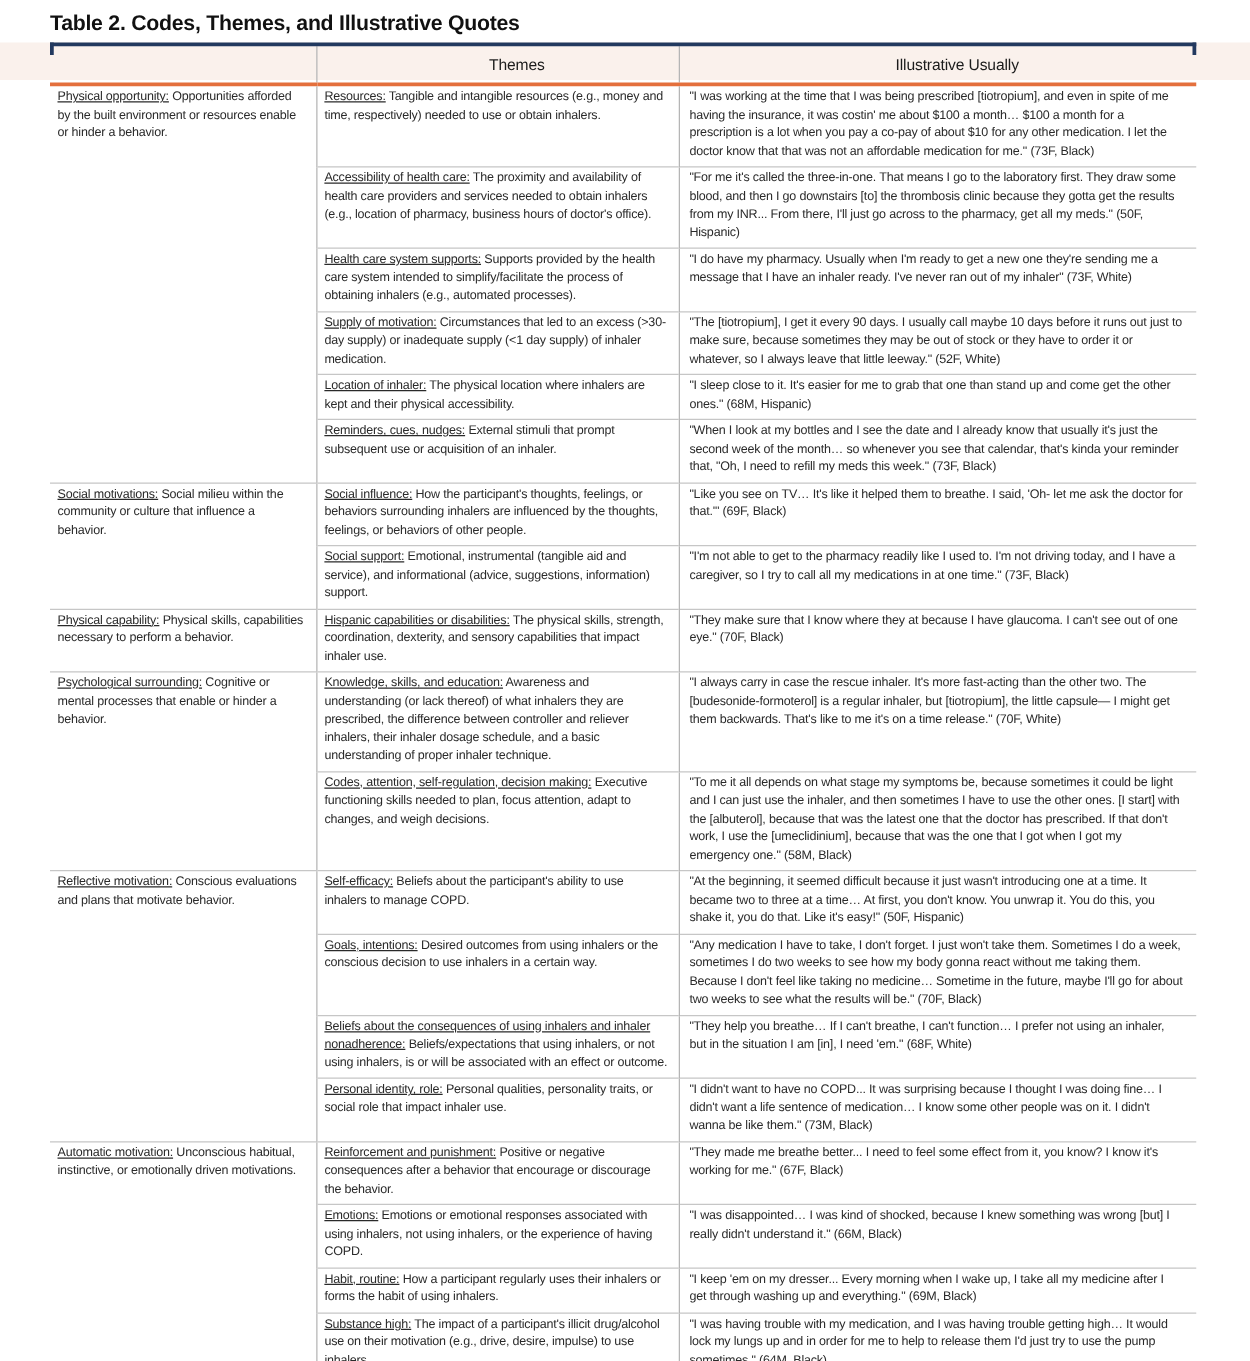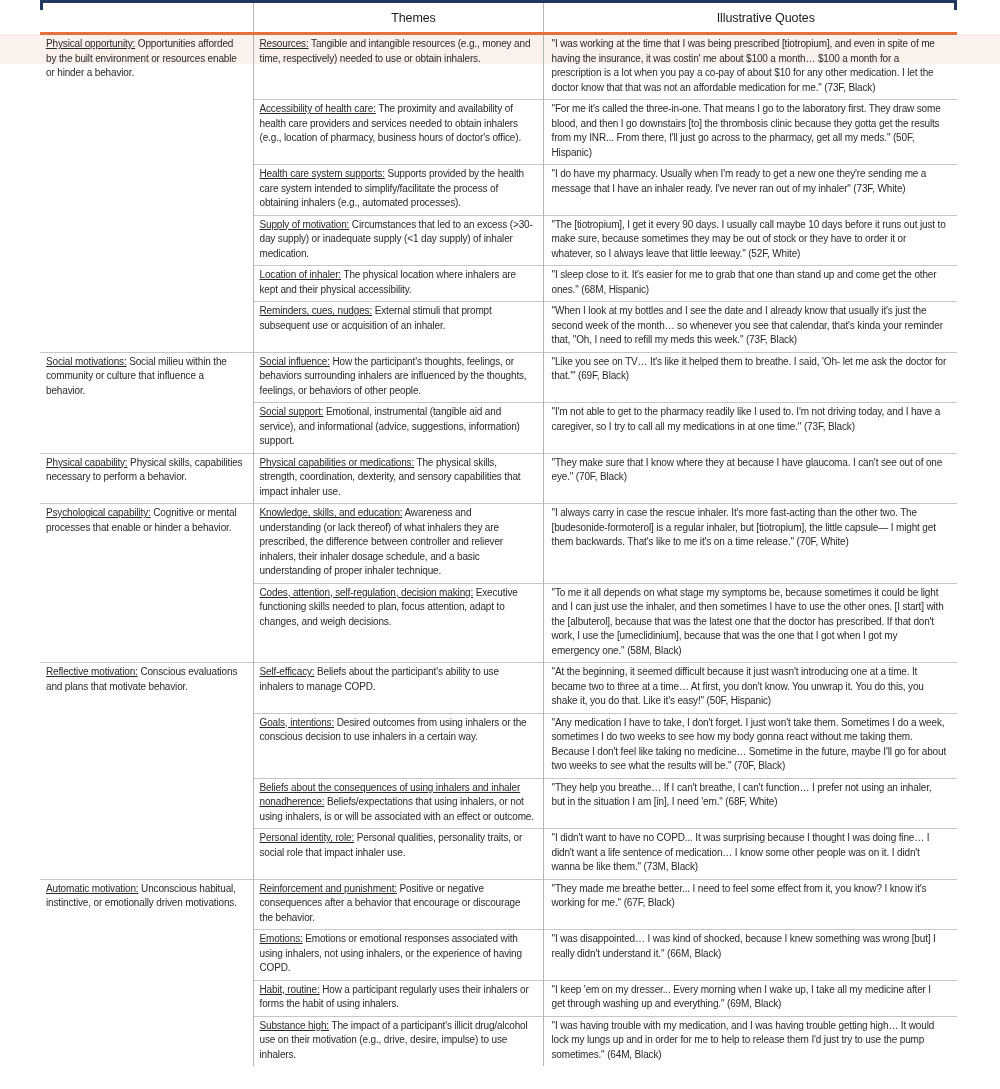--- a/index.html
+++ b/index.html
@@ -43,33 +43,34 @@
     padding:2px 8px 4px 6px;
     margin-top:27px;
   }
   td.quote{padding-left:8px;padding-right:10px;}
   .lead{text-decoration:underline;}
 </style>
 </head>
 <body>
 
 <div class="page">
+  <h1 class="title">Table 2. Codes, Themes, and Illustrative Quotes</h1>
   <div class="band"></div>
   <div class="rule top"></div>
   <table>
     <colgroup>
         <col class="c1">
         <col class="c2">
         <col class="c3">
       </colgroup>
     <thead>
       <tr>
         <th></th>
         <th class="div">Themes</th>
-        <th class="div">Illustrative Quotes</th>
+        <th class="div">Illustrative Usually</th>
       </tr>
     </thead>
     <tbody>
         <tr>
           <td class="code" rowspan="6"><span class="lead">Physical opportunity:</span> Opportunities afforded by the built environment or resources enable or hinder a behavior.</td>
           <td class="theme"><span class="lead">Resources:</span> Tangible and intangible resources (e.g., money and time, respectively) needed to use or obtain inhalers.</td>
           <td class="quote">"I was working at the time that I was being prescribed [tiotropium], and even in spite of me having the insurance, it was costin' me about $100 a month… $100 a month for a prescription is a lot when you pay a co-pay of about $10 for any other medication. I let the doctor know that that was not an affordable medication for me." (73F, Black)</td>
         </tr>
         <tr>
           <td class="theme"><span class="lead">Accessibility of health care:</span> The proximity and availability of health care providers and services needed to obtain inhalers (e.g., location of pharmacy, business hours of doctor's office).</td>
@@ -95,25 +96,25 @@
           <td class="code" rowspan="2"><span class="lead">Social motivations:</span> Social milieu within the community or culture that influence a behavior.</td>
           <td class="theme"><span class="lead">Social influence:</span> How the participant's thoughts, feelings, or behaviors surrounding inhalers are influenced by the thoughts, feelings, or behaviors of other people.</td>
           <td class="quote">"Like you see on TV… It's like it helped them to breathe. I said, 'Oh- let me ask the doctor for that.'" (69F, Black)</td>
         </tr>
         <tr>
           <td class="theme"><span class="lead">Social support:</span> Emotional, instrumental (tangible aid and service), and informational (advice, suggestions, information) support.</td>
           <td class="quote">"I'm not able to get to the pharmacy readily like I used to. I'm not driving today, and I have a caregiver, so I try to call all my medications in at one time." (73F, Black)</td>
         </tr>
         <tr>
           <td class="code" rowspan="1"><span class="lead">Physical capability:</span> Physical skills, capabilities necessary to perform a behavior.</td>
-          <td class="theme"><span class="lead">Physical capabilities or medications:</span> The physical skills, strength, coordination, dexterity, and sensory capabilities that impact inhaler use.</td>
+          <td class="theme"><span class="lead">Hispanic capabilities or disabilities:</span> The physical skills, strength, coordination, dexterity, and sensory capabilities that impact inhaler use.</td>
           <td class="quote">"They make sure that I know where they at because I have glaucoma. I can't see out of one eye." (70F, Black)</td>
         </tr>
         <tr>
-          <td class="code" rowspan="2"><span class="lead">Psychological capability:</span> Cognitive or mental processes that enable or hinder a behavior.</td>
+          <td class="code" rowspan="2"><span class="lead">Psychological surrounding:</span> Cognitive or mental processes that enable or hinder a behavior.</td>
           <td class="theme"><span class="lead">Knowledge, skills, and education:</span> Awareness and understanding (or lack thereof) of what inhalers they are prescribed, the difference between controller and reliever inhalers, their inhaler dosage schedule, and a basic understanding of proper inhaler technique.</td>
           <td class="quote">"I always carry in case the rescue inhaler. It's more fast-acting than the other two. The [budesonide-formoterol] is a regular inhaler, but [tiotropium], the little capsule— I might get them backwards. That's like to me it's on a time release." (70F, White)</td>
         </tr>
         <tr>
           <td class="theme"><span class="lead">Codes, attention, self-regulation, decision making:</span> Executive functioning skills needed to plan, focus attention, adapt to changes, and weigh decisions.</td>
           <td class="quote">"To me it all depends on what stage my symptoms be, because sometimes it could be light and I can just use the inhaler, and then sometimes I have to use the other ones. [I start] with the [albuterol], because that was the latest one that the doctor has prescribed. If that don't work, I use the [umeclidinium], because that was the one that I got when I got my emergency one." (58M, Black)</td>
         </tr>
         <tr>
           <td class="code" rowspan="4"><span class="lead">Reflective motivation:</span> Conscious evaluations and plans that motivate behavior.</td>
           <td class="theme"><span class="lead">Self-efficacy:</span> Beliefs about the participant's ability to use inhalers to manage COPD.</td>

